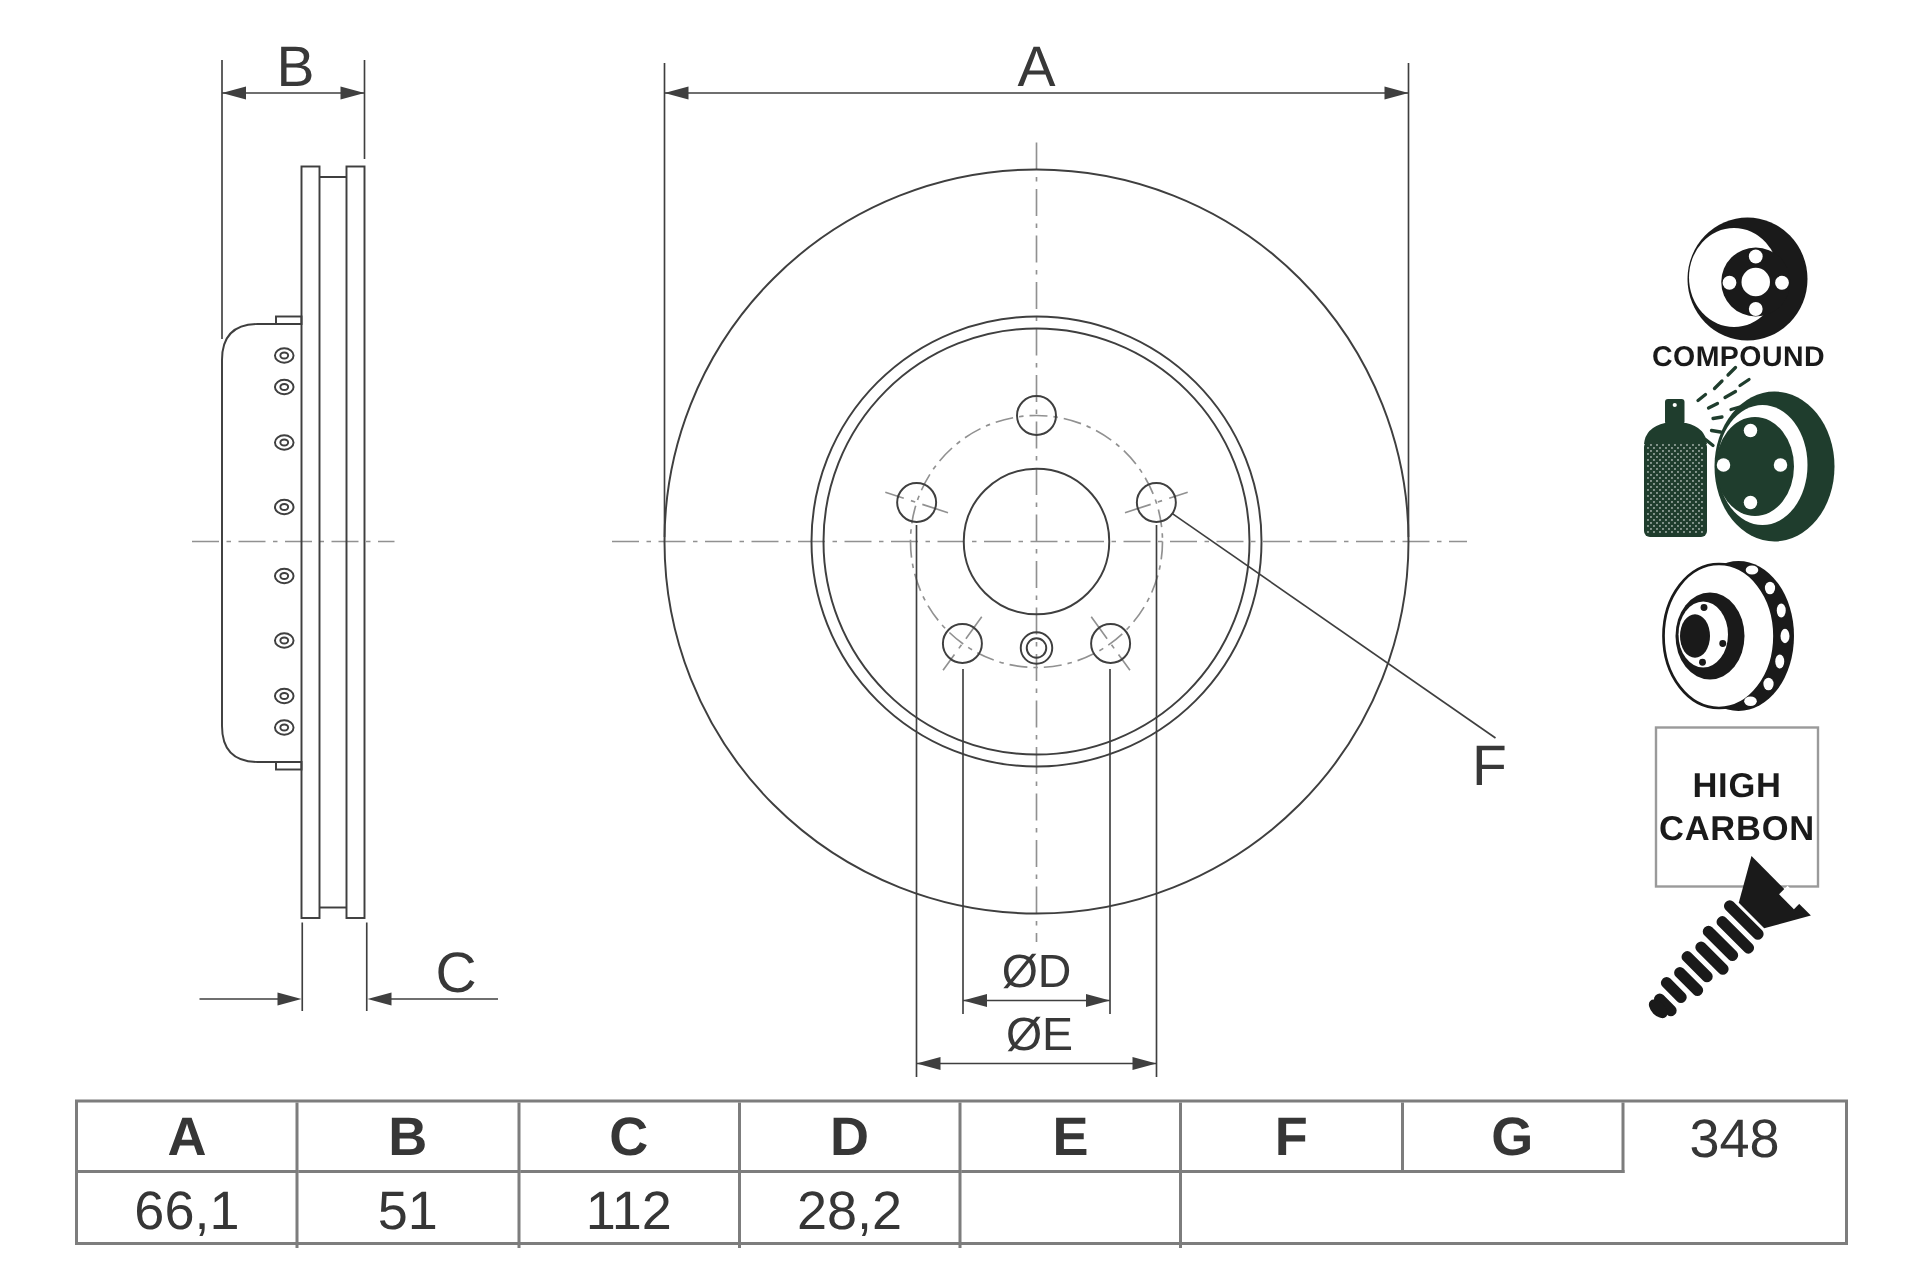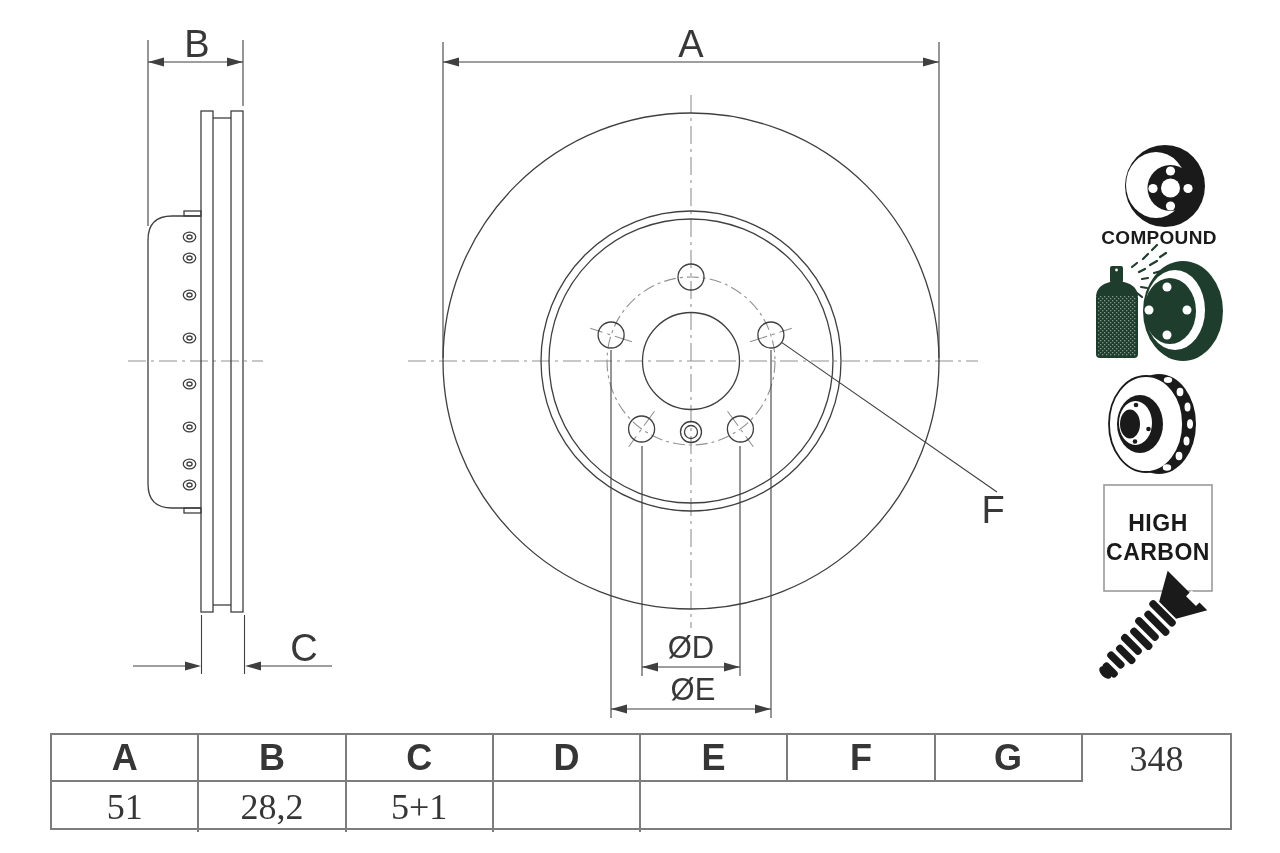--- a/index.html
+++ b/index.html
@@ -15,21 +15,21 @@
   .icon-black{fill:#1a1a1a;}
   .icon-green{fill:#1f3d2d;}
   .badge-text{font-size:23px;font-weight:bold;fill:#1a1a1a;letter-spacing:.5px;}
   .compound-text{font-size:19px;font-weight:bold;fill:#1a1a1a;letter-spacing:.3px;}
   #spec-table{position:absolute;left:50px;top:733px;width:1182px;height:97px;
     display:grid;grid-template-columns:repeat(8,1fr);grid-template-rows:47px 50px;
     border:2px solid #7d7d7d;box-sizing:border-box;background:#fff;}
   #spec-table .cell{border-right:2px solid #7d7d7d;border-bottom:2px solid #7d7d7d;
     display:flex;align-items:center;justify-content:center;color:#363636;font-size:36px;box-sizing:border-box;}
   #spec-table .cell:nth-child(8n){border-right:none;}
-  #spec-table .cell.vrow{border-bottom:none;font-family:Liberation Serif, serif;}
+  #spec-table .cell.vrow{border-bottom:none;}
   #spec-table .th{font-weight:bold;}
 </style>
 </head>
 <body>
 
 <svg id="drawing" width="1280" height="733" viewBox="0 0 1280 733">
   <defs>
     <pattern id="canTex" width="4" height="4" patternUnits="userSpaceOnUse">
       <rect x="0" y="0" width="1.3" height="1.3" fill="#ffffff" opacity="0.45"></rect>
       <rect x="2" y="2" width="1.3" height="1.3" fill="#ffffff" opacity="0.45"></rect>
@@ -235,17 +235,18 @@
 
 <div id="spec-table">
   <div class="cell th">A</div>
   <div class="cell th">B</div>
   <div class="cell th">C</div>
   <div class="cell th">D</div>
   <div class="cell th">E</div>
   <div class="cell th">F</div>
   <div class="cell th">G</div>
   <div class="cell vrow">348</div>
+  <div class="cell vrow">66,1</div>
   <div class="cell vrow">51</div>
+  <div class="cell vrow">112</div>
   <div class="cell vrow">28,2</div>
-  <div class="cell vrow">5+1</div>
   <div class="cell vrow"></div>
 </div>
 
 </body></html>

